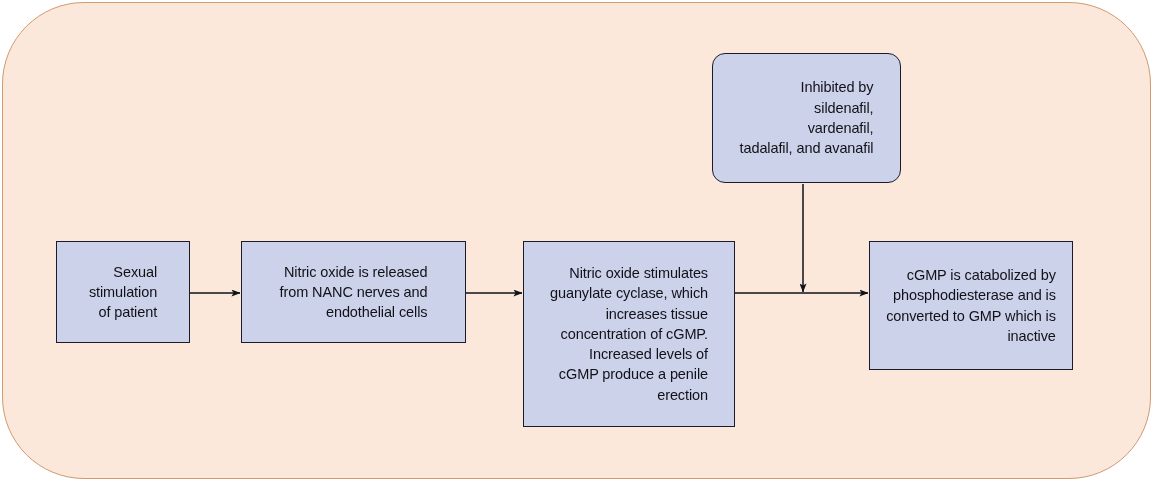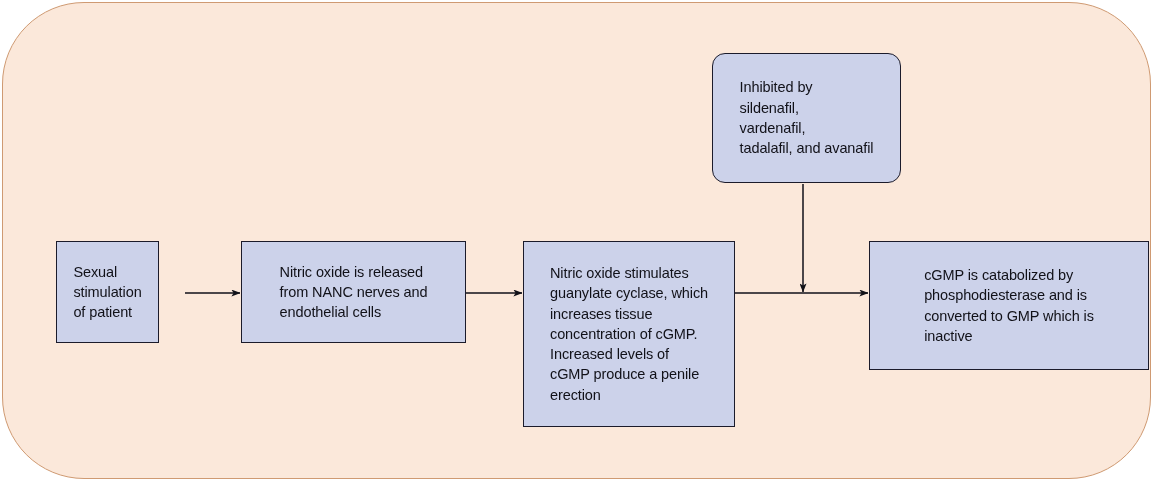--- a/index.html
+++ b/index.html
@@ -38,45 +38,45 @@
     overflow: visible;
   }
   .node {
     position: absolute;
     box-sizing: border-box;
     background: #ccd2ea;
     border: 1.6px solid #1b1b2b;
     display: flex;
     align-items: center;
     justify-content: center;
-    text-align: left;
+    text-align: right;
     color: #111118;
     font-size: 14.5px;
     line-height: 1.40;
     letter-spacing: -0.1px;
     white-space: pre-line;
     padding: 4px 8px;
   }
   .node.rounded {
     border-radius: 13px;
   }
   #node-sexual-stimulation {
-    left: 56px;  top: 241px;  width: 103px; height: 102px;
+    left: 56px;  top: 241px;  width: 134px; height: 102px;
   }
   #node-nitric-oxide-release {
     left: 241px; top: 241px;  width: 225px; height: 102px;
   }
   #node-guanylate-cyclase {
     left: 523px; top: 241px;  width: 212px; height: 186px;
   }
   #node-pde5-inhibitors {
     left: 712px; top: 53px;   width: 189px; height: 130px;
   }
   #node-cgmp-catabolism {
-    left: 869px; top: 241px;  width: 280px; height: 129px;
+    left: 869px; top: 241px;  width: 204px; height: 129px;
   }
 </style>
 </head>
 <body>
 
 <div id="diagram-root">
 
   <div class="panel"></div>
 
   <svg class="svg-layer" width="1157" height="484" viewBox="0 0 1157 484" xmlns="http://www.w3.org/2000/svg">

